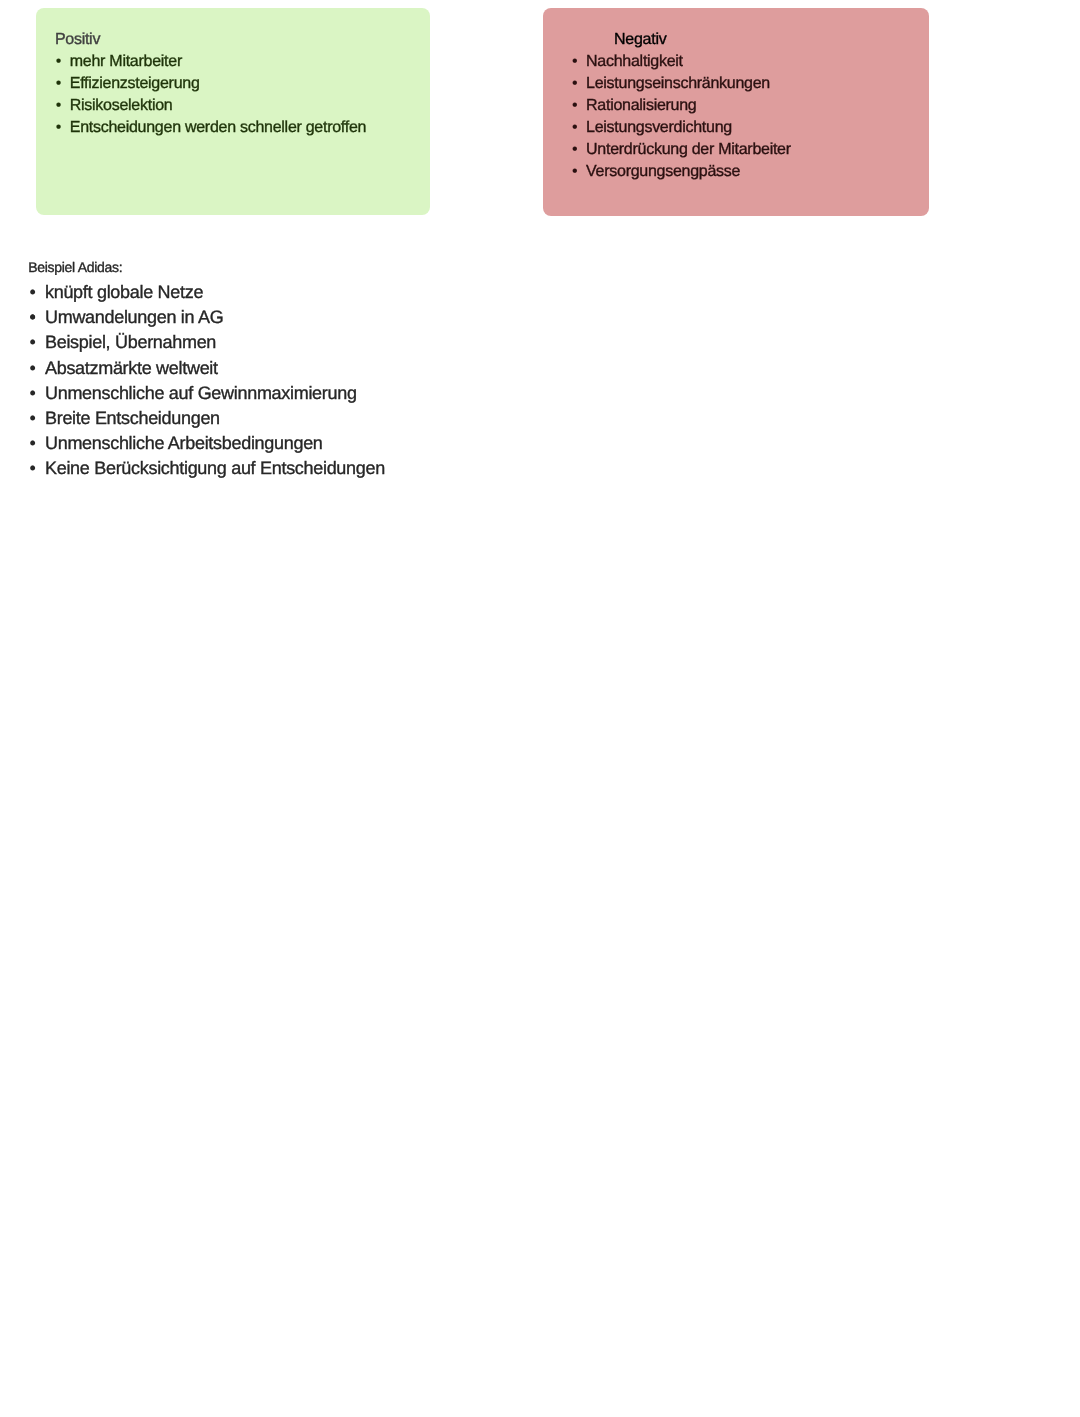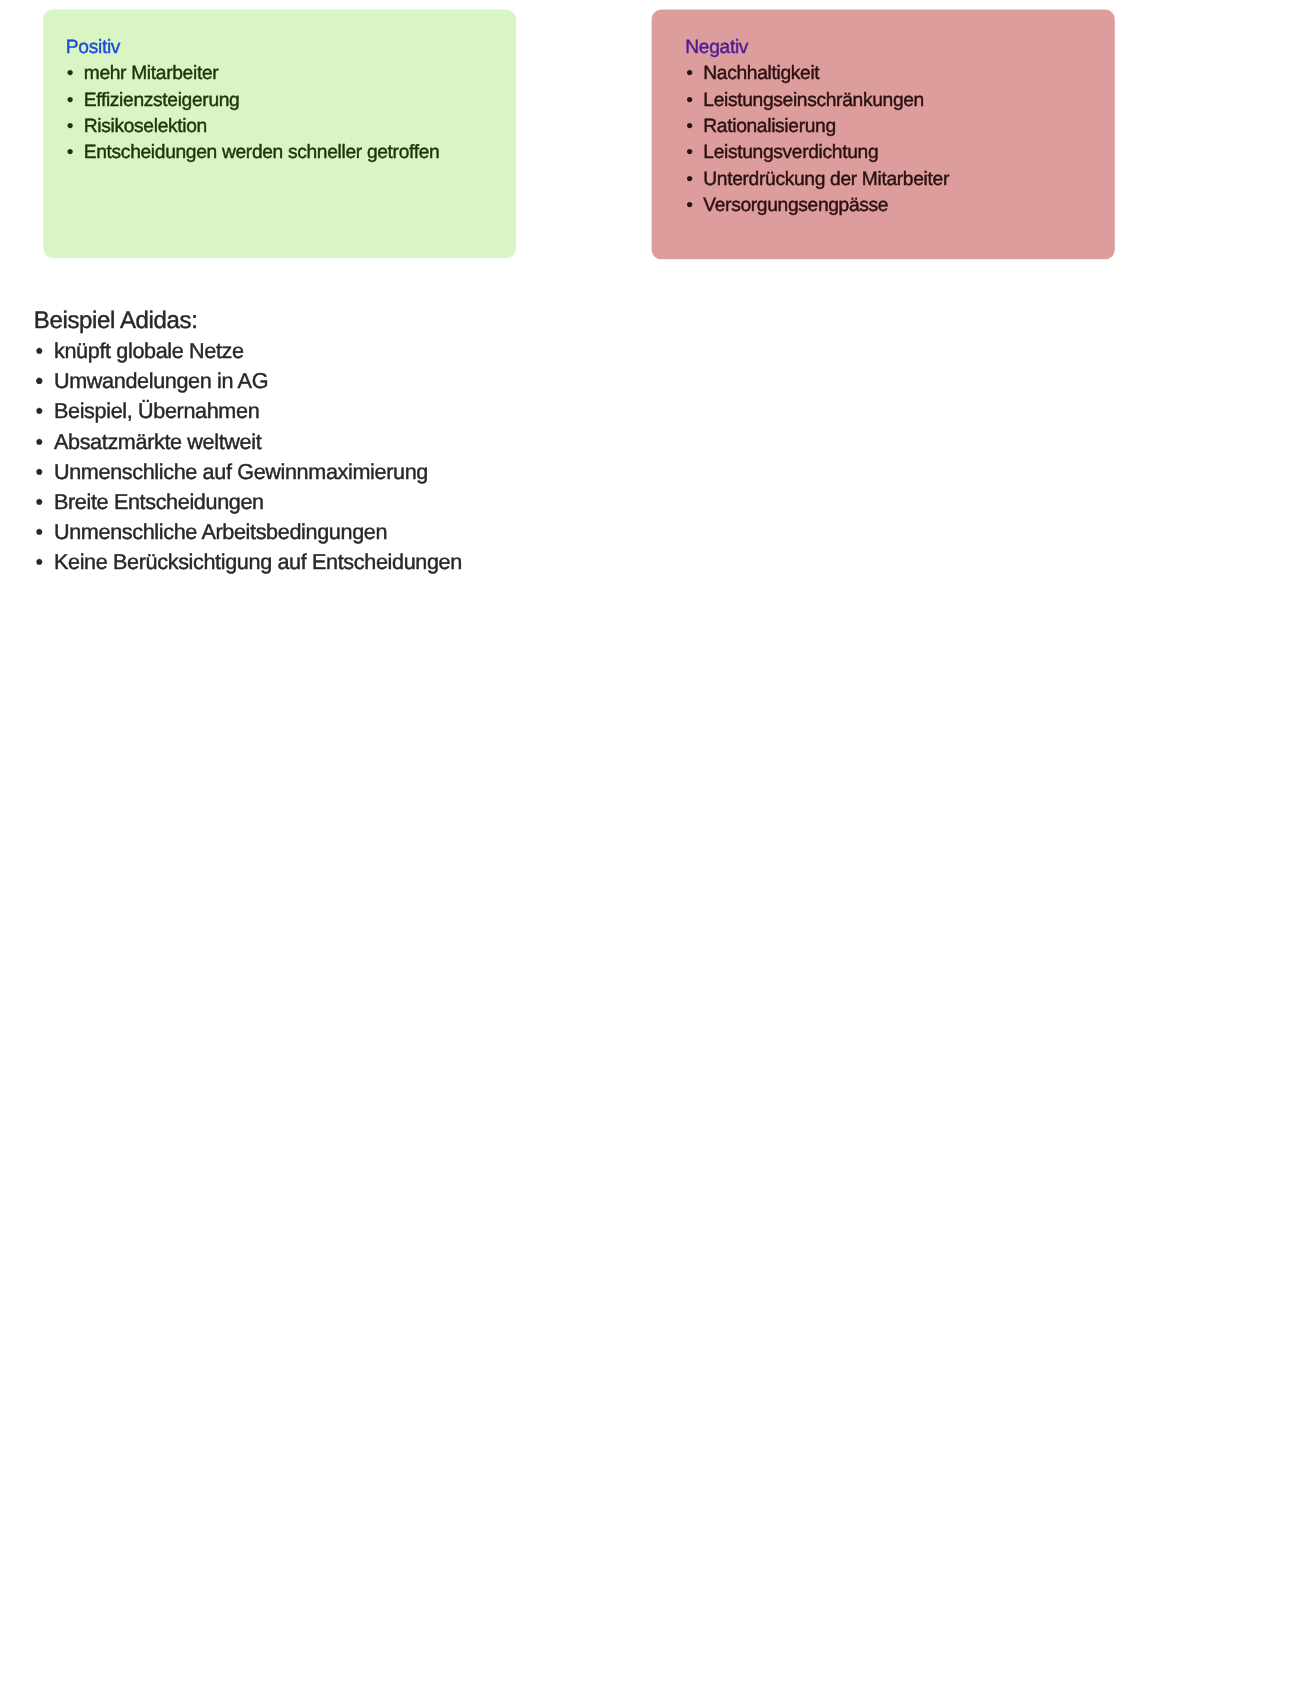--- a/index.html
+++ b/index.html
@@ -13,42 +13,42 @@
   .card-list{position:absolute;margin:0;padding:0;list-style:none;}
   .card-list li{will-change:opacity;-webkit-text-stroke:0.35px currentColor;position:relative;font-size:16.0px;line-height:21.95px;white-space:nowrap;letter-spacing:-0.27px;}
   .card-list li .bullet{-webkit-text-stroke:0.1px currentColor;position:absolute;top:0;font-size:16.0px;letter-spacing:0;}
   #card-positive .card-title{left:19.2px;top:20.9px;color:#1e3309;}
   #card-positive .card-list{left:34.1px;top:43.6px;color:#1e3309;}
   #card-positive .card-list li .bullet{left:-14.1px;}
   #card-negative .card-title{left:28.4px;top:20.7px;color:#2a1010;}
   #card-negative .card-list{left:43.4px;top:43.6px;color:#2a1010;}
   #card-negative .card-list li .bullet{left:-14.2px;}
   #main-sec{position:absolute;left:28.2px;top:254.8px;}
-  .main-title{will-change:opacity;-webkit-text-stroke:0.35px currentColor;font-size:20px;line-height:25.2px;white-space:nowrap;color:#272727;letter-spacing:-0.30px;}
+  .main-title{will-change:opacity;-webkit-text-stroke:0.35px currentColor;font-size:14px;line-height:25.2px;white-space:nowrap;color:#272727;letter-spacing:-0.30px;}
   #main-ul{margin:0;padding:0;list-style:none;}
   #main-ul li{will-change:opacity;-webkit-text-stroke:0.35px currentColor;position:relative;font-size:18.0px;line-height:25.2px;white-space:nowrap;color:#272727;letter-spacing:-0.30px;padding-left:16.8px;}
   #main-ul li .bullet{-webkit-text-stroke:0.1px currentColor;position:absolute;left:1.3px;top:0;font-size:18.0px;letter-spacing:0;}
 </style>
 </head>
 <body style="background: rgb(255, 255, 255);">
 
 <div class="page">
 
   <div class="card" id="card-positive" style="background: rgb(218, 245, 196);">
-    <div class="card-title" style="color: #1d4ed8;">Positiv</div>
+    <div class="card-title" style="color: #404040;">Positiv</div>
     <ul class="card-list" style="color: rgb(30, 51, 9);">
         <li><span class="bullet">•</span><span>mehr Mitarbeiter</span></li>
         <li><span class="bullet">•</span><span>Effizienzsteigerung</span></li>
         <li><span class="bullet">•</span><span>Risikoselektion</span></li>
         <li><span class="bullet">•</span><span>Entscheidungen werden schneller getroffen</span></li>
       </ul>
   </div>
 
   <div class="card" id="card-negative" style="background: rgb(222, 157, 157);">
-    <div class="card-title" style="color: #4c1d95;">Negativ</div>
+    <div class="card-title" style="color: #000000; margin-left: 43px;">Negativ</div>
     <ul class="card-list" style="color: rgb(42, 16, 16);">
         <li><span class="bullet">•</span><span>Nachhaltigkeit</span></li>
         <li><span class="bullet">•</span><span>Leistungseinschränkungen</span></li>
         <li><span class="bullet">•</span><span>Rationalisierung</span></li>
         <li><span class="bullet">•</span><span>Leistungsverdichtung</span></li>
         <li><span class="bullet">•</span><span>Unterdrückung der Mitarbeiter</span></li>
         <li><span class="bullet">•</span><span>Versorgungsengpässe</span></li>
       </ul>
   </div>
 

